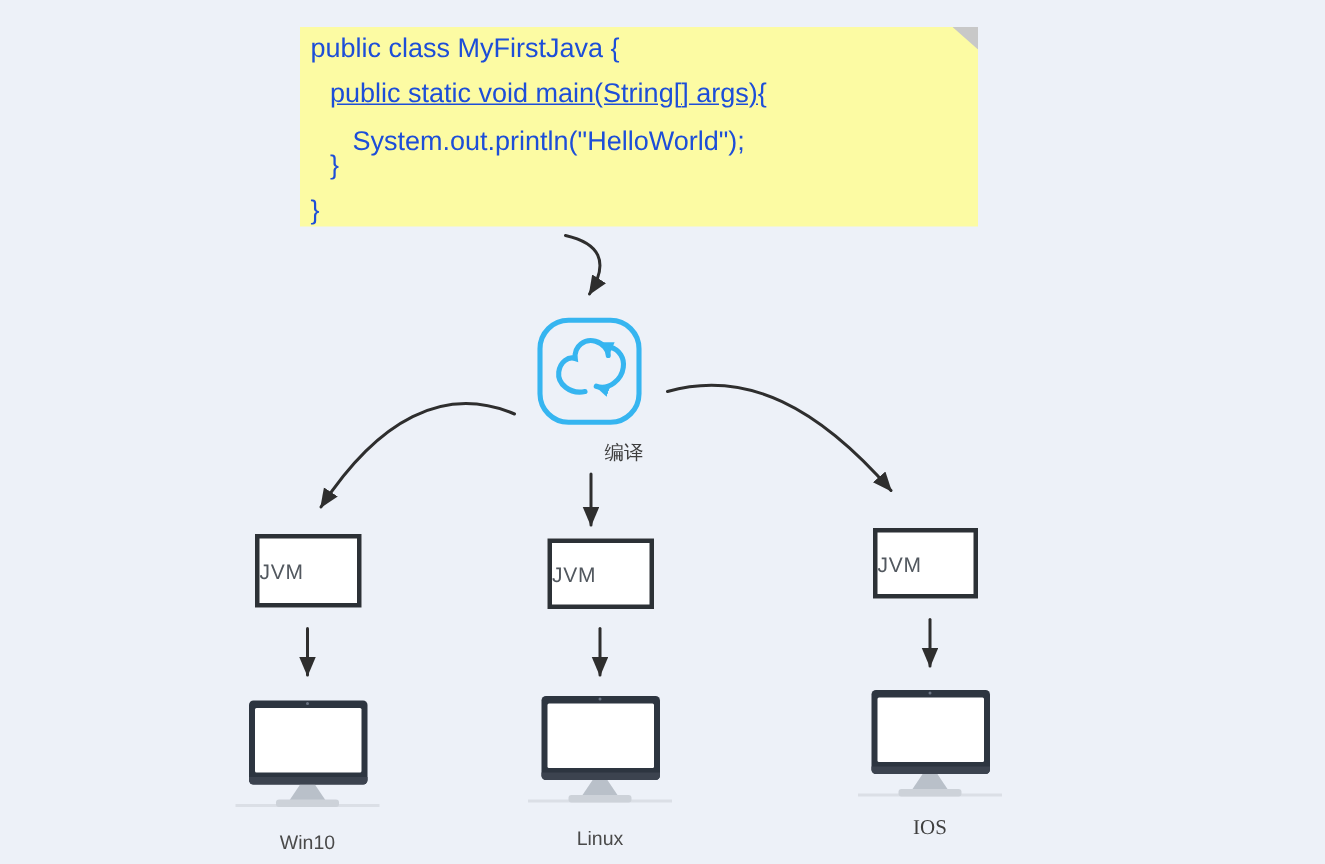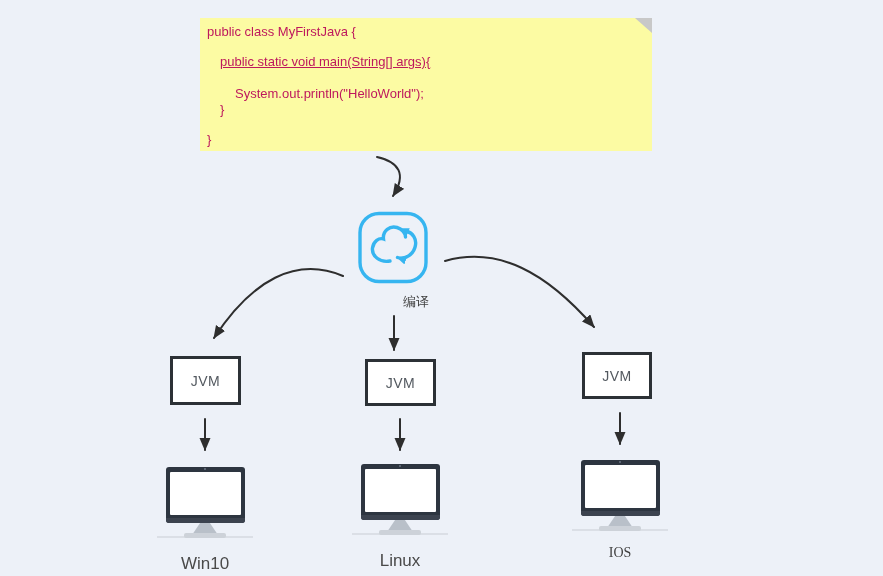--- a/index.html
+++ b/index.html
@@ -13,21 +13,21 @@
 
   
   .note{
     position:absolute;left:200px;top:18px;
     width:452px;height:133px;
     background:#fcfba3;
   }
   .note .fold{position:absolute;top:0;right:0;width:17px;height:15px;}
   .code-line{
     position:absolute;
-    font-size:13px;line-height:14px;color:#be185d;
+    font-size:18px;line-height:14px;color:#1d4ed8;
     white-space:pre;
   }
   .cl-0{left:7px;top:7px;}
   .cl-1{left:20px;top:37px;text-decoration:underline;}
   .cl-2{left:35px;top:69px;}
   .cl-3{left:20px;top:85px;}
   .cl-4{left:7px;top:115px;}
 
   
   .arrows{position:absolute;left:0;top:0;width:883px;height:576px;pointer-events:none;}
@@ -38,21 +38,21 @@
     position:absolute;left:359px;top:293px;width:70px;
     text-align:right;font-size:13px;color:#3f3f3f;
   }
 
   
   .jvm{
     position:absolute;
     background:#ffffff;
     border:3px solid #2c3136;
     box-sizing:border-box;
-    display:flex;align-items:center;justify-content:center;
+    display:flex;align-items:center;justify-content:flex-start;
     font-size:14px;color:#52585f;letter-spacing:.5px;
   }
   .jvm-1{left:170px;top:356px;width:71px;height:49px;}
   .jvm-2{left:365px;top:359px;width:71px;height:47px;}
   .jvm-3{left:582px;top:352px;width:70px;height:47px;}
 
   
   .monitor{position:absolute;width:100px;}
   .mon-1{left:155px;top:467px;}
   .mon-2{left:350px;top:464px;}
@@ -82,21 +82,21 @@
   .mon-base{
     margin:-2px auto 0;width:42px;height:5px;
     background:#cdd2d9;border-radius:2px;position:relative;z-index:1;
   }
   .mon-line{
     margin:-2px auto 0;width:96px;height:2px;
     background:#dbdfe6;
   }
   .platform-label{
     margin-top:16px;text-align:center;
-    font-size:17px;color:#4a4a4a;
+    font-size:13px;color:#4a4a4a;
   }
   .mon-3 .platform-label{
     font-family:"Liberation Serif", serif;font-size:14px;color:#3f3f3f;margin-top:14px;
   }
 </style>
 </head>
 <body>
 
 <div class="canvas">
 

